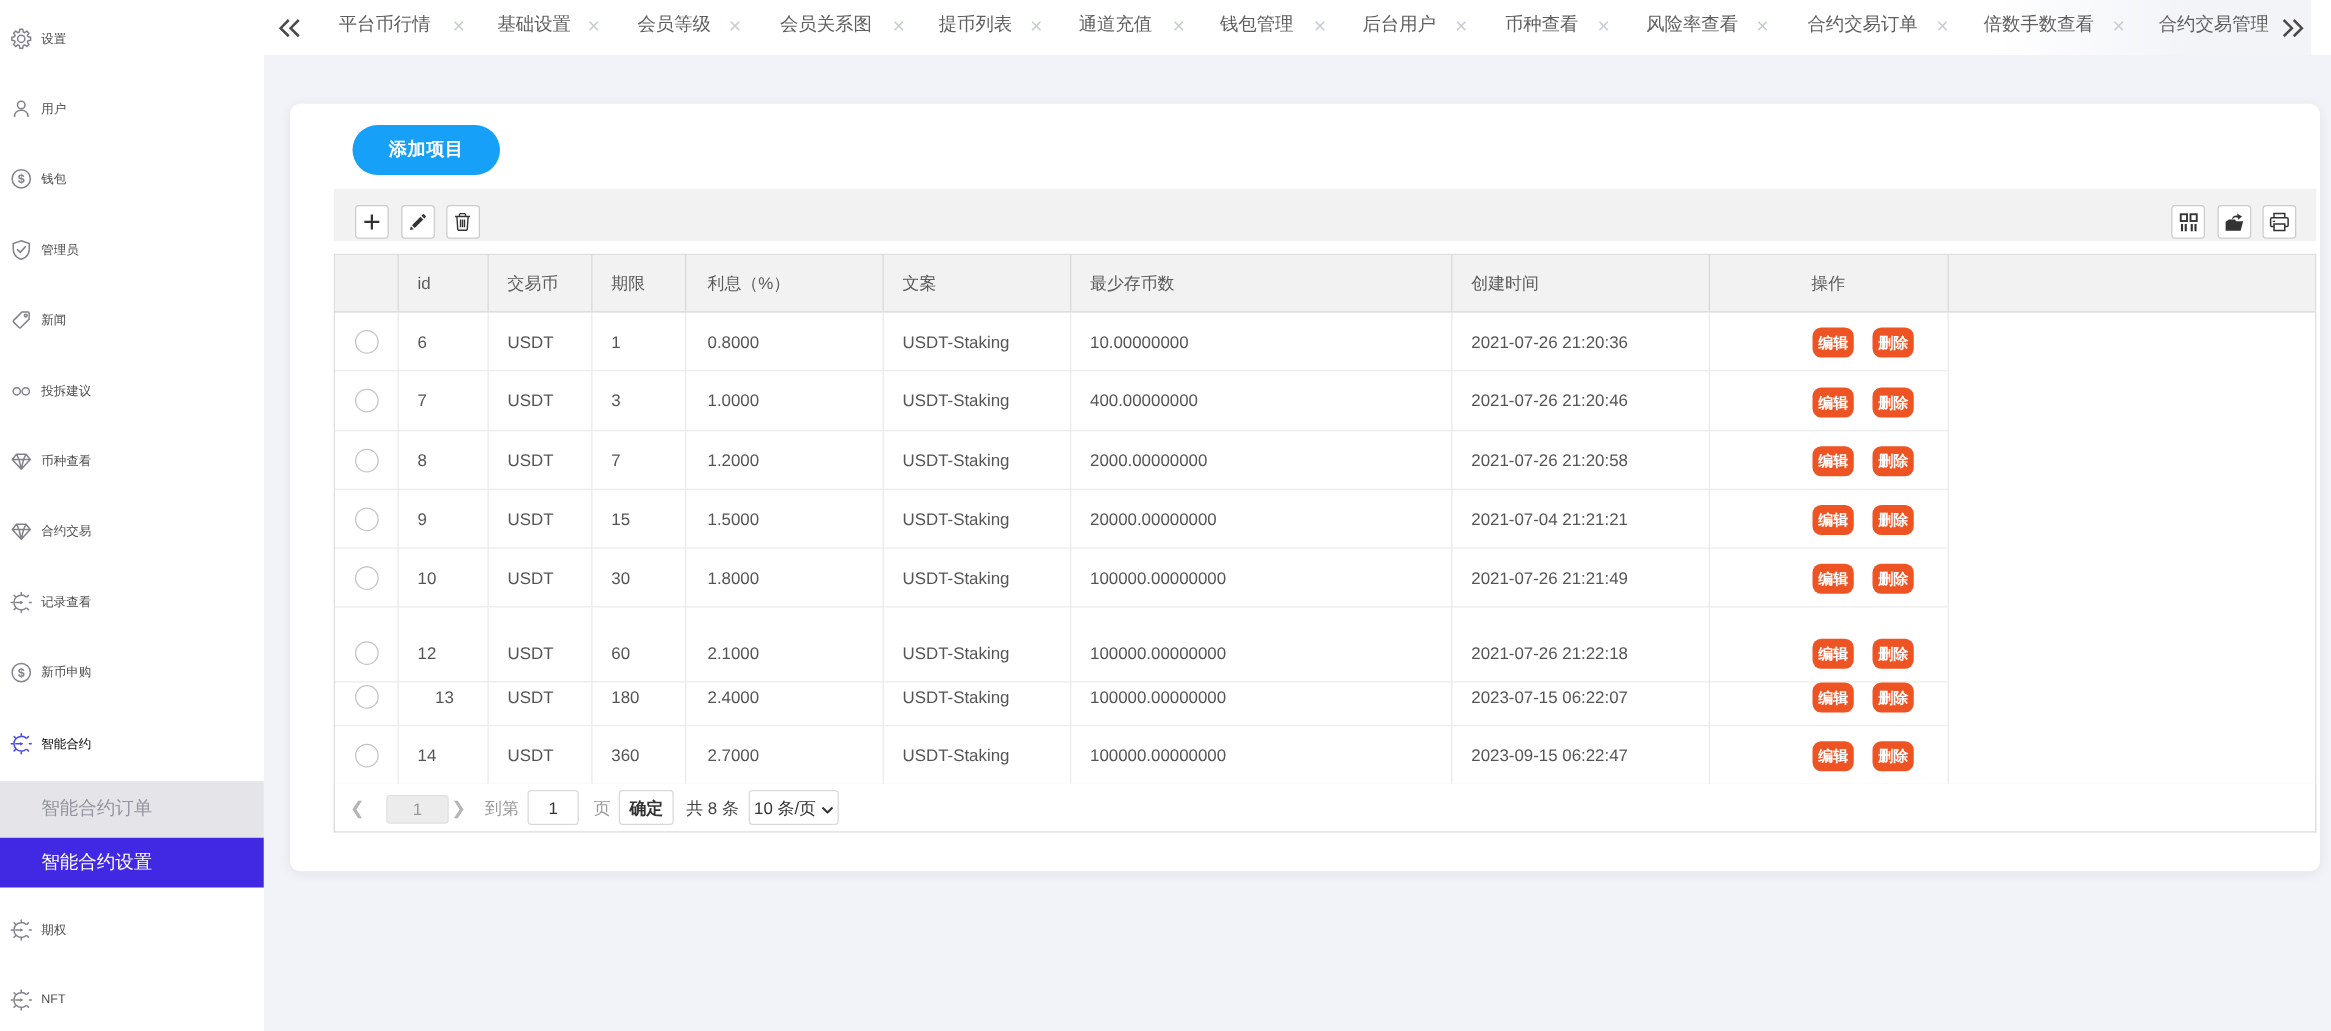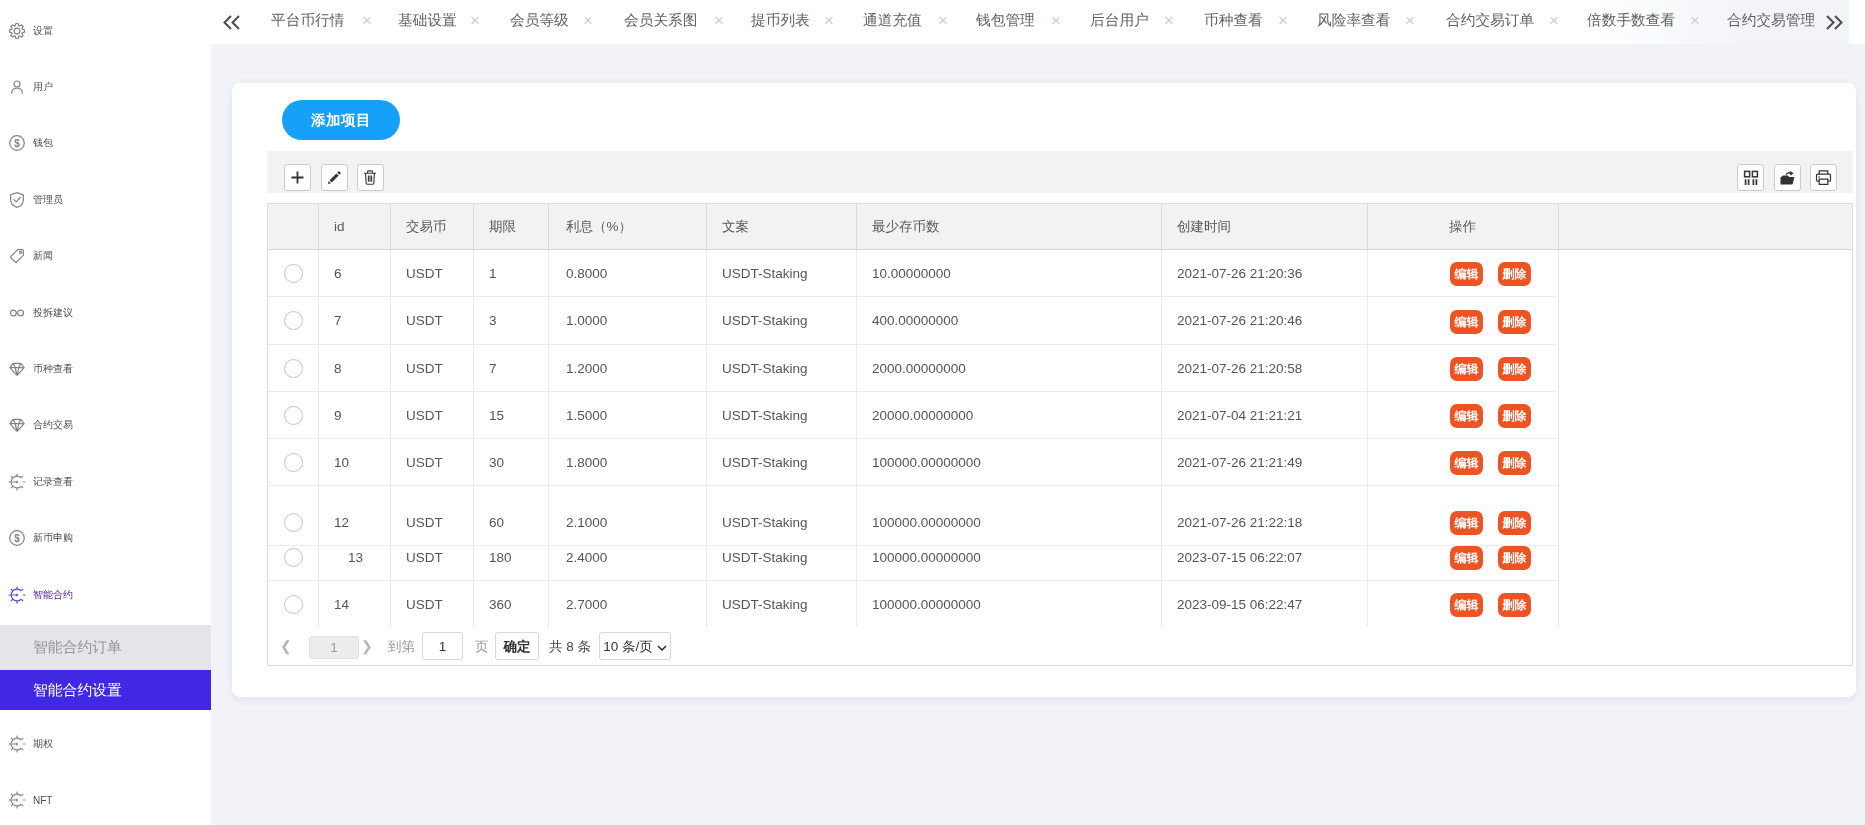--- a/index.html
+++ b/index.html
@@ -12,21 +12,21 @@
 .toolbar { position:absolute; left:267px; top:151px; width:1586px; height:42px; background:#f2f2f2; }
 .tbtn { position:absolute; top:13px; width:27px; height:27px; background:#fff; border:1px solid #ccc; border-radius:3px; display:flex; align-items:center; justify-content:center; }
 .tablewrap { position:absolute; left:267px; top:203px; width:1586px; height:463px; border:1px solid #ddd; background:#fff; }
 .pagination { position:absolute; left:267px; top:627px; width:1586px; height:39px; background:#fff; border:1px solid #ddd; border-top:none; }
 .sidebar { position:absolute; left:0; top:0; width:211px; height:825px; background:#fff; }
 .tabbar { position:absolute; left:195px; top:0; width:1654px; height:44px; background:#fff; }
 .mi { position:absolute; left:0; height:28px; display:flex; align-items:center; }
 .mi .ic { position:absolute; left:8px; width:18px; height:18px; }
 .mi .ic svg { width:18px; height:18px; fill:none; stroke:#82828a; stroke-width:1.2; }
 .mi .lb { position:absolute; left:33px; font-size:10px; color:#4c4c4c; white-space:nowrap; top:50%; transform:translateY(-50%); }
-.mi.blue .lb { color:#4c1d95; }
+.mi.blue .lb { color:#000000; }
 .mi .ic svg.bluesvg { stroke:#4848e8; }
 .sub { position:absolute; left:0; width:211px; height:43px; line-height:43px; padding-left:33px; font-size:14.8px; }
 .sub1 { top:625px; height:45px; line-height:45px; background:#e4e4e9; color:#94949e; }
 .sub2 { top:670px; height:40px; line-height:40px; background:#4128e2; color:#fff; }
 .tab-it { position:absolute; top:0; height:44px; line-height:41px; font-size:14.7px; color:#5f5f5f; white-space:nowrap; }
 .tab-x { position:absolute; top:0; height:44px; line-height:42px; font-size:17px; color:#c9cdd4; }
 .arr { position:absolute; top:0; height:44px; display:flex; align-items:center; color:#4a4a4a; }
 .thead { position:absolute; left:0; top:0; width:1584px; height:46px; background:#f2f2f2; border-bottom:1px solid #d9d9d9; }
 .hcell { position:absolute; top:0; height:46px; line-height:46px; font-size:13.5px; color:#5a5a5a; white-space:nowrap; }
 .trow { position:absolute; left:0; width:1584px; height:47.25px; }

